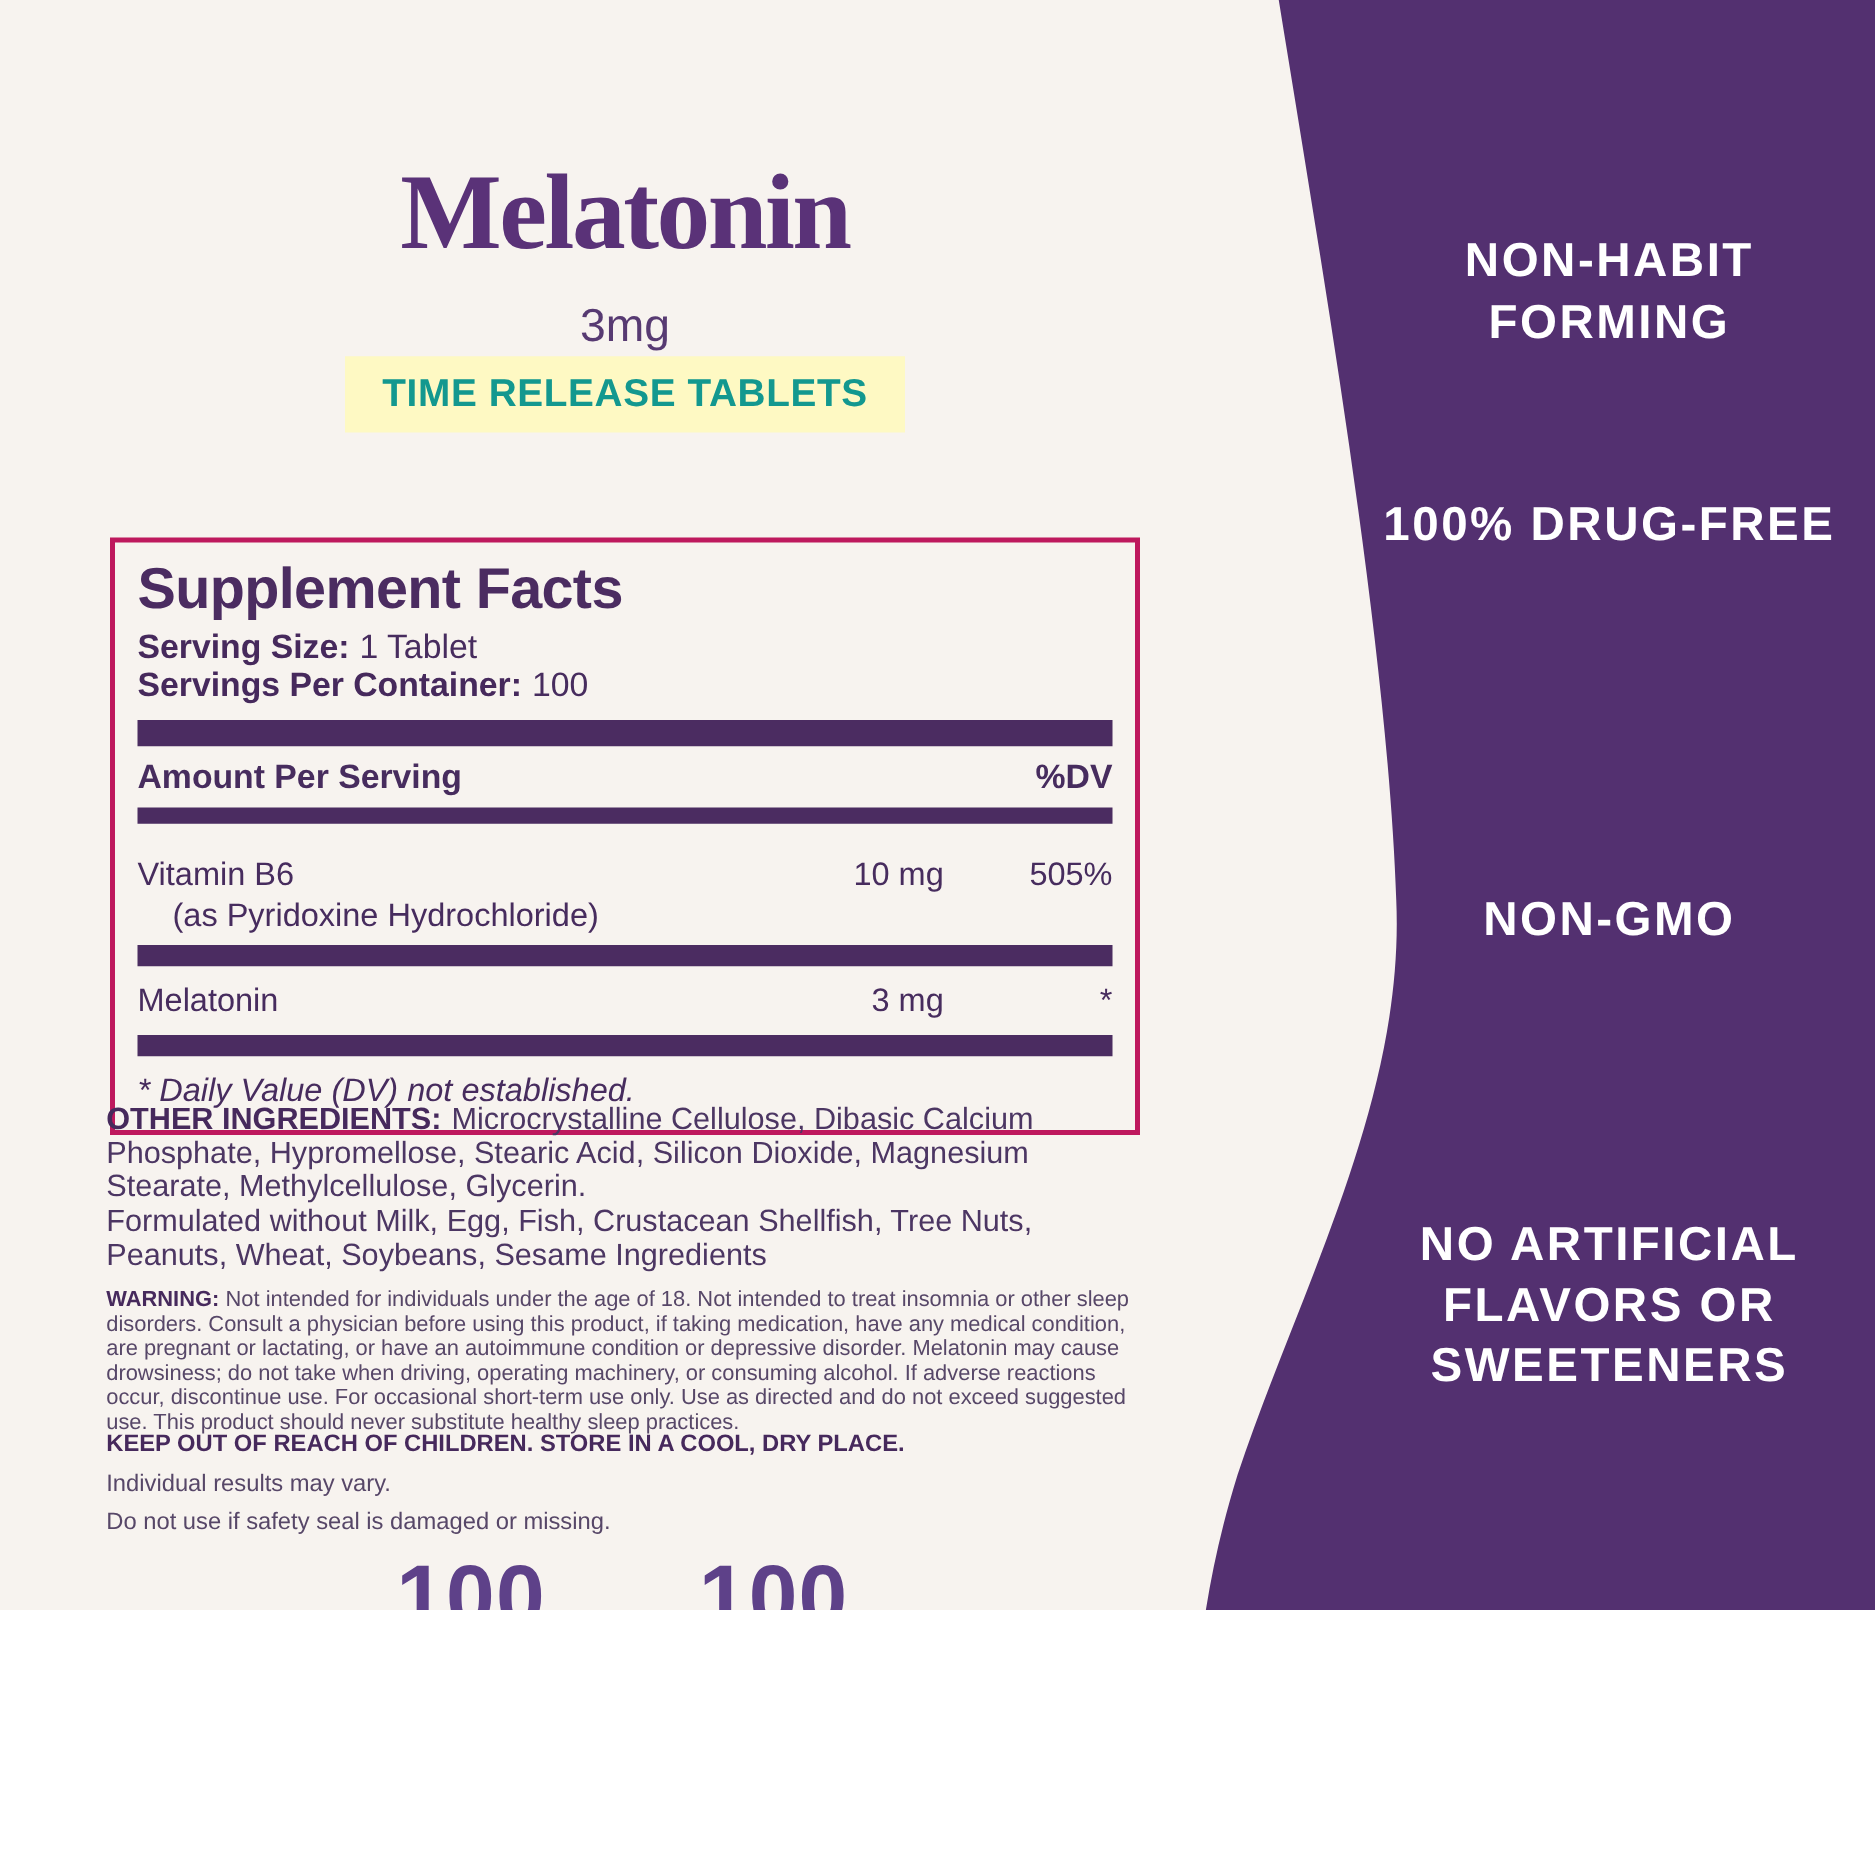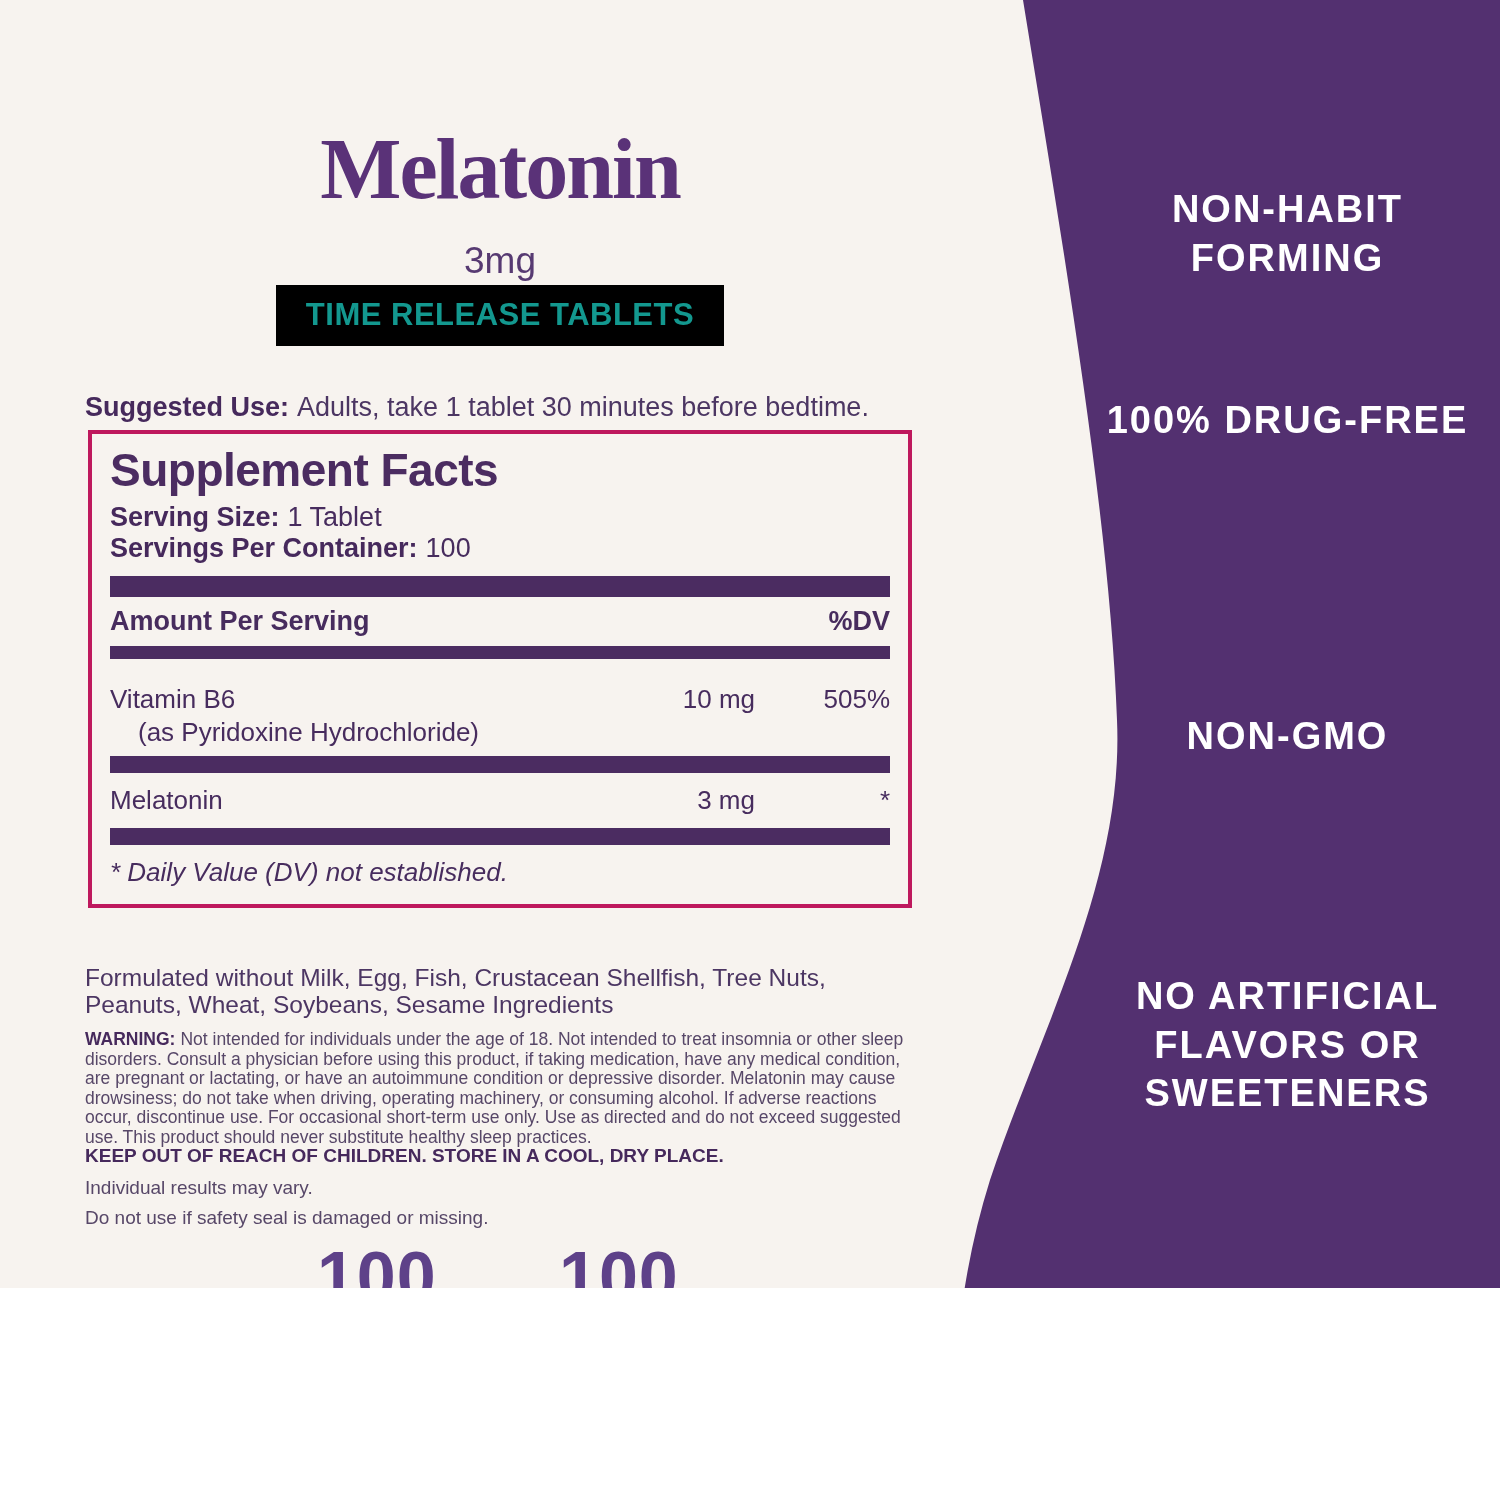--- a/index.html
+++ b/index.html
@@ -39,21 +39,21 @@
     top: 240px;
     text-align: center;
     font-size: 37px;
     font-weight: 400;
     color: #573a72;
   }
 
   .badge-wrap { top: 285px; text-align: center; }
   .badge {
     display: inline-block;
-    background: #000000;
+    background: #fef9c3;
     color: #13988f;
     font-weight: 700;
     font-size: 31px;
     letter-spacing: 0.5px;
     padding: 12px 30px 13px 30px;
   }
 
   .suggested-use { top: 392px; font-size: 27px; color: #4c3663; }
   .bold-lbl { font-weight: 700; color: #46295c; margin-right: 8px; }
 
@@ -148,23 +148,20 @@
   </svg>
 
   <h1 class="left-block product-title">Melatonin</h1>
 
   <div class="left-block product-dose">3mg</div>
 
   <div class="left-block badge-wrap">
     <span class="badge">TIME RELEASE TABLETS</span>
   </div>
 
-  <p class="left-block suggested-use">
-    <span class="bold-lbl">Suggested Use:</span><span>Adults, take 1 tablet 30 minutes before bedtime.</span>
-  </p>
 
   <div class="left-block facts-box">
     <div class="facts-title">Supplement Facts</div>
 
     <div class="facts-line">
       <span class="bold-lbl">Serving Size:</span><span>1 Tablet</span>
     </div>
     <div class="facts-line">
       <span class="bold-lbl">Servings Per Container:</span><span>100</span>
     </div>
@@ -193,20 +190,23 @@
       <span class="col-name">Melatonin</span>
       <span class="col-amt">3 mg</span>
       <span class="col-dv">*</span>
     </div>
 
     <div class="bar bar-row"></div>
 
     <div class="facts-footnote">* Daily Value (DV) not established.</div>
   </div>
 
+  <p class="left-block para other-ingredients">
+    <span class="bold-lbl">OTHER INGREDIENTS:</span><span>Microcrystalline Cellulose, Dibasic Calcium Phosphate, Hypromellose, Stearic Acid, Silicon Dioxide, Magnesium Stearate, Methylcellulose, Glycerin.</span>
+  </p>
 
   <p class="left-block para formulated">Formulated without Milk, Egg, Fish, Crustacean Shellfish, Tree Nuts, Peanuts, Wheat, Soybeans, Sesame Ingredients</p>
 
   <p class="left-block fine warning-para">
     <span class="bold-lbl" style="margin-right:5px;">WARNING:</span><span>Not intended for individuals under the age of 18. Not intended to treat insomnia or other sleep disorders. Consult a physician before using this product, if taking medication, have any medical condition, are pregnant or lactating, or have an autoimmune condition or depressive disorder. Melatonin may cause drowsiness; do not take when driving, operating machinery, or consuming alcohol. If adverse reactions occur, discontinue use. For occasional short-term use only. Use as directed and do not exceed suggested use. This product should never substitute healthy sleep practices.</span>
   </p>
 
   <p class="left-block fine individual">Individual results may vary.</p>
 
   <p class="left-block keep-out">KEEP OUT OF REACH OF CHILDREN. STORE IN A COOL, DRY PLACE.</p>

